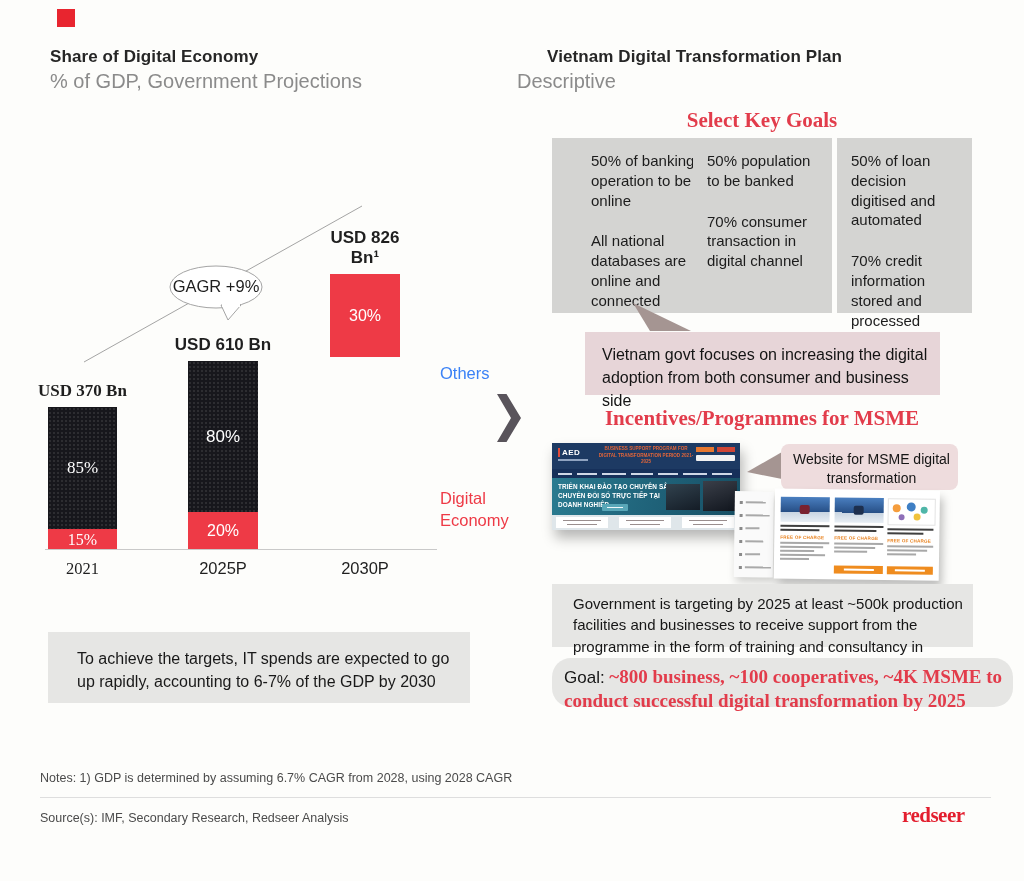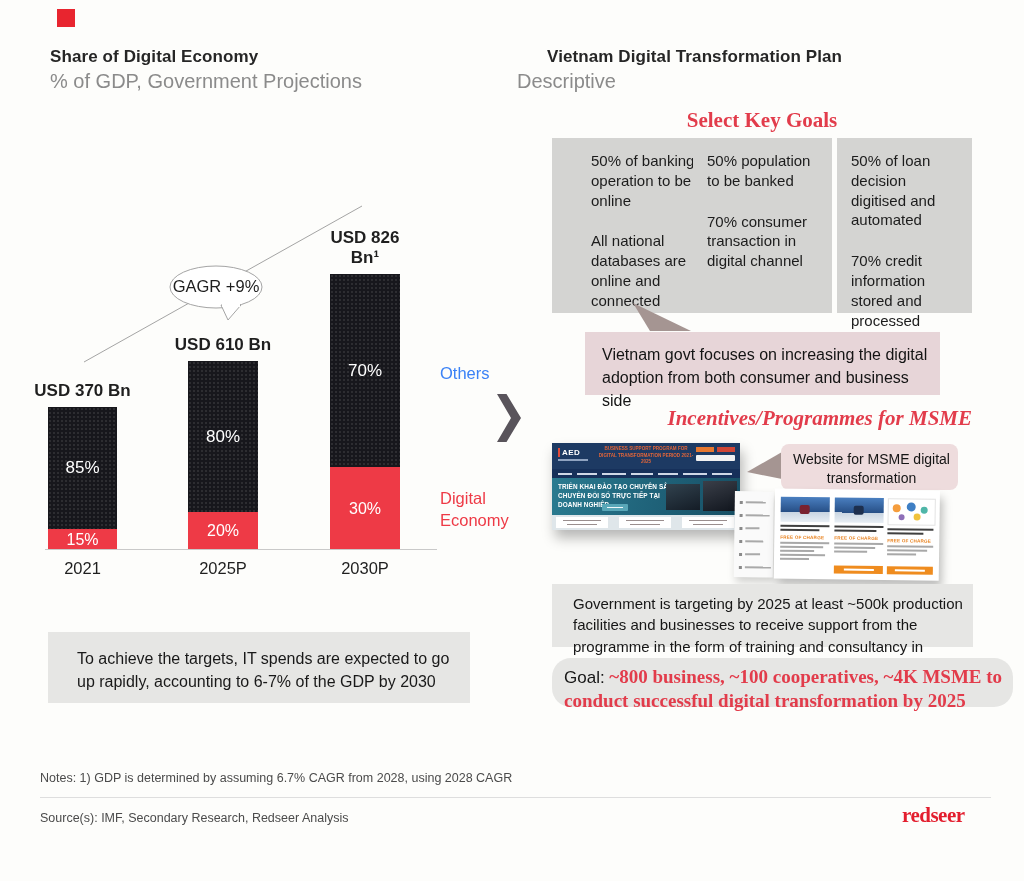--- a/index.html
+++ b/index.html
@@ -38,21 +38,21 @@
 
   
   .serif-red{font-family:"Liberation Serif",serif;font-weight:700;color:#e23c4b;}
   .goals-heading{left:552px;top:108px;width:420px;text-align:center;font-size:21px;}
   .goal-box{position:absolute;top:138px;height:175px;background:#d4d4d2;
     font-size:15px;line-height:1.32;color:#1c1c1c;}
   .goal-box .inner{padding:13px 12px 0 14px;}
   .goal-box p{margin:0 0 21px 0;}
   .pink-banner{left:585px;top:332px;width:355px;height:63px;background:#e7d5d8;}
   .pink-banner .inner{padding:11px 10px 0 17px;font-size:16px;color:#141414;line-height:1.45;}
-  .incentives-heading{left:552px;top:406px;width:420px;text-align:right;font-size:21px;font-style:italic;}
+  .incentives-heading{left:552px;top:406px;width:420px;text-align:center;font-size:21px;}
 
   
   .site1{left:552px;top:443px;width:188px;height:87px;background:#1d3a63;
     box-shadow:3px 8px 12px rgba(0,0,0,.28);}
   .s1-header{position:absolute;left:0;top:0;width:100%;height:26px;}
   .s1-logo{position:absolute;left:6px;top:5px;color:#fff;font-size:8px;font-weight:700;
     border-left:2px solid #e04a3a;padding-left:2px;letter-spacing:.5px;}
   .s1-logo-sub{position:absolute;left:6px;top:16px;width:30px;height:2px;background:#8fa3c0;}
   .s1-banner{position:absolute;left:46px;top:3px;width:96px;color:#e0653a;font-size:4.6px;
     font-weight:700;text-align:center;line-height:1.45;text-transform:uppercase;}
@@ -132,21 +132,21 @@
   <div class="abs sec-sub" style="left:517px;top:70px;">Descriptive</div>
 
   <svg class="abs" style="left:0;top:0;" width="520" height="600">
     <line x1="84" y1="362" x2="362" y2="206" stroke="#9a9a9a" stroke-width="0.9"></line>
     <ellipse cx="216" cy="287" rx="46" ry="21" fill="#ffffff" stroke="#9a9a9a" stroke-width="0.9"></ellipse>
     <polygon points="221,305 241,305 228,320" fill="#ffffff" stroke="#9a9a9a" stroke-width="0.9"></polygon>
     <rect x="222" y="301" width="18" height="6" fill="#ffffff"></rect>
   </svg>
   <div class="abs bubble-text">GAGR +9%</div>
 
-  <div class="bar" style="left: 48px; width: 69px; top: 407px; height: 143px;">
+  <div class="bar" style="left: 48px; width: 69px; top: 407px; height: 143px; font-family: Liberation Serif, serif;">
     <div class="bar-total-label">USD 370 Bn</div>
     <div class="seg seg-others" style="height: 122px;">
         <span>85%</span>
       </div>
     <div class="seg seg-digital" style="height: 21px; background: rgb(238, 58, 70);">
         <span>15%</span>
       </div>
     <div class="bar-cat">2021</div>
   </div>
   <div class="bar" style="left: 188px; width: 70px; top: 361px; height: 189px;">
@@ -154,23 +154,20 @@
     <div class="seg seg-others" style="height: 151px;">
         <span>80%</span>
       </div>
     <div class="seg seg-digital" style="height: 38px; background: rgb(238, 58, 70);">
         <span>20%</span>
       </div>
     <div class="bar-cat">2025P</div>
   </div>
   <div class="bar" style="left: 330px; width: 70px; top: 274px; height: 276px;">
     <div class="bar-total-label">USD 826 Bn¹</div>
-    <div class="seg seg-others" style="height: 193px;">
-        <span>70%</span>
-      </div>
     <div class="seg seg-digital" style="height: 83px; background: rgb(238, 58, 70);">
         <span>30%</span>
       </div>
     <div class="bar-cat">2030P</div>
   </div>
   <div class="abs baseline"></div>
 
   <div class="abs lbl-others">Others</div>
   <div class="abs lbl-digital">Digital Economy</div>
 

